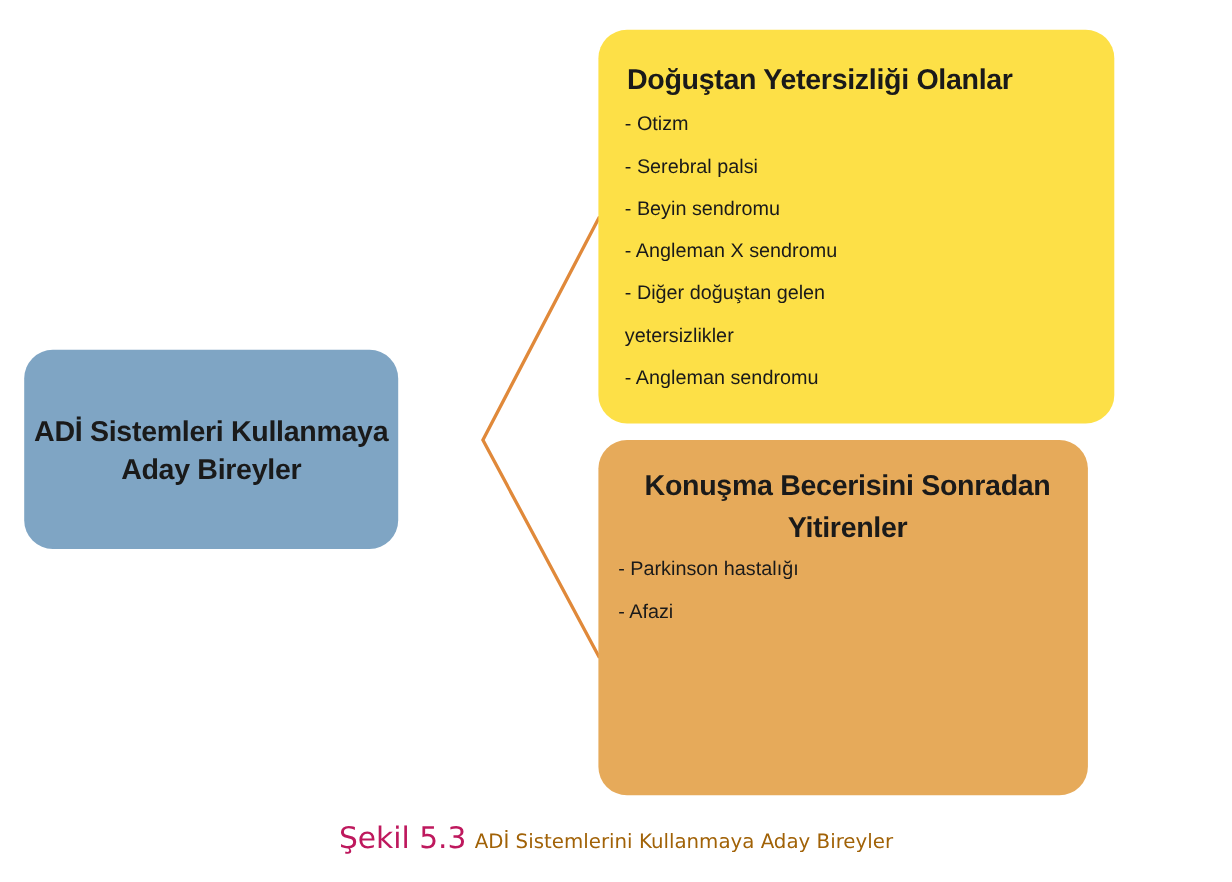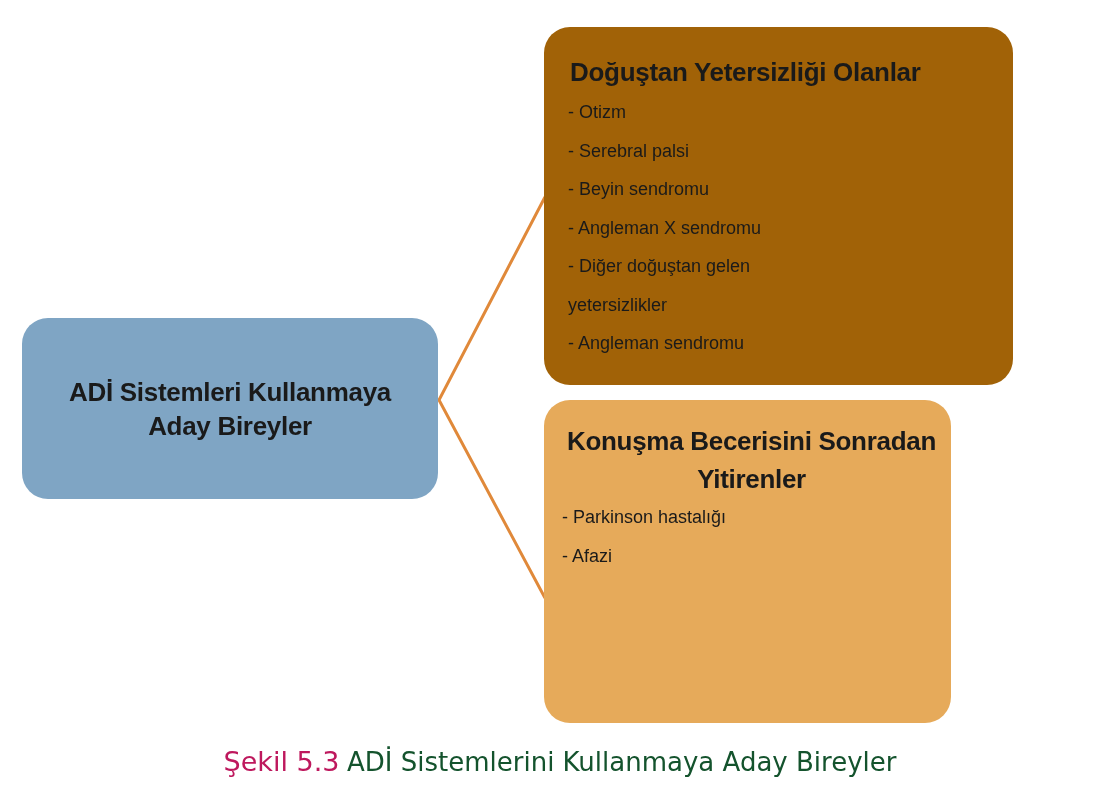--- a/index.html
+++ b/index.html
@@ -1,34 +1,34 @@
 <!DOCTYPE html>
 <html><head>
   <meta charset="utf-8">
   <style>
     html, body { margin: 0; padding: 0; background: #ffffff; }
     body { width: 1120px; height: 802px; position: relative; overflow: hidden;
            font-family: "Liberation Sans", "DejaVu Sans", sans-serif; color: #1a1a1a; }
     .connector { position: absolute; left: 0; top: 0; width: 1120px; height: 802px; pointer-events: none; }
     .box { position: absolute; border-radius: 26px; box-sizing: border-box; }
-    .root-box { left: 22px; top: 318px; width: 416px; height: 181px; background: #7fa5c4;
+    .root-box { left: 22px; top: 318px; width: 340px; height: 181px; background: #7fa5c4;
                 display: flex; align-items: center; justify-content: center; text-align: center; }
     .root-title { font-weight: bold; font-size: 26px; line-height: 34px; white-space: pre-line; letter-spacing: -0.3px; }
-    .box-top { left: 544px; top: 27px; width: 469px; height: 358px; background: #a16207; padding: 26px 20px 0 22px; }
-    .box-bottom { left: 544px; top: 400px; width: 407px; height: 323px; background: #e6aa5a; padding: 22px 10px 0 18px; }
+    .box-top { left: 544px; top: 27px; width: 469px; height: 358px; background: #fde047; padding: 26px 20px 0 22px; }
+    .box-bottom { left: 544px; top: 400px; width: 445px; height: 323px; background: #e6aa5a; padding: 22px 10px 0 18px; }
     .box-title { font-weight: bold; font-size: 26px; line-height: 38px; letter-spacing: -0.3px; }
     .box-top .box-title { padding-left: 4px; margin-bottom: 2px; }
     .box-bottom .box-title { text-align: center; white-space: pre-line; margin-bottom: 0; }
     .items { list-style: none; margin: 0; padding: 0; }
     .items li { font-size: 18px; line-height: 38.5px; white-space: pre-line; }
     .box-top .items li { padding-left: 2px; }
     .caption { position: absolute; left: 0; width: 1120px; top: 744px; text-align: center;
                font-size: 27px; line-height: 36px; }
     .caption-num { color: #be185d; font-family: "DejaVu Sans", sans-serif; font-size: 27px; }
-    .caption-text { color: #14532d; font-family: "DejaVu Sans", sans-serif; font-size: 26px; }
+    .caption-text { color: #a16207; font-family: "DejaVu Sans", sans-serif; font-size: 18px; }
   </style>
 </head>
 <body>
 
 <svg class="connector" viewBox="0 0 1120 802">
   <polyline points="545,197 439,400 545,598" fill="none" stroke="#e0893a" stroke-width="3"></polyline>
 </svg>
 
 <div class="box root-box">
   <div class="root-title">ADİ Sistemleri  Kullanmaya

